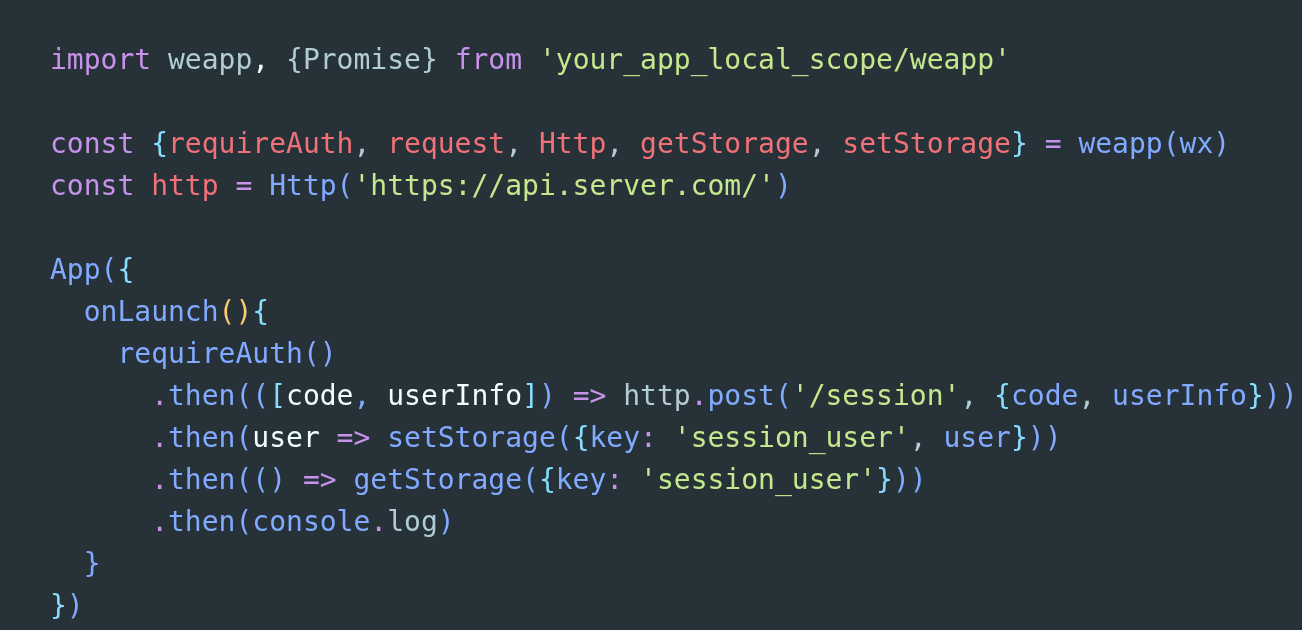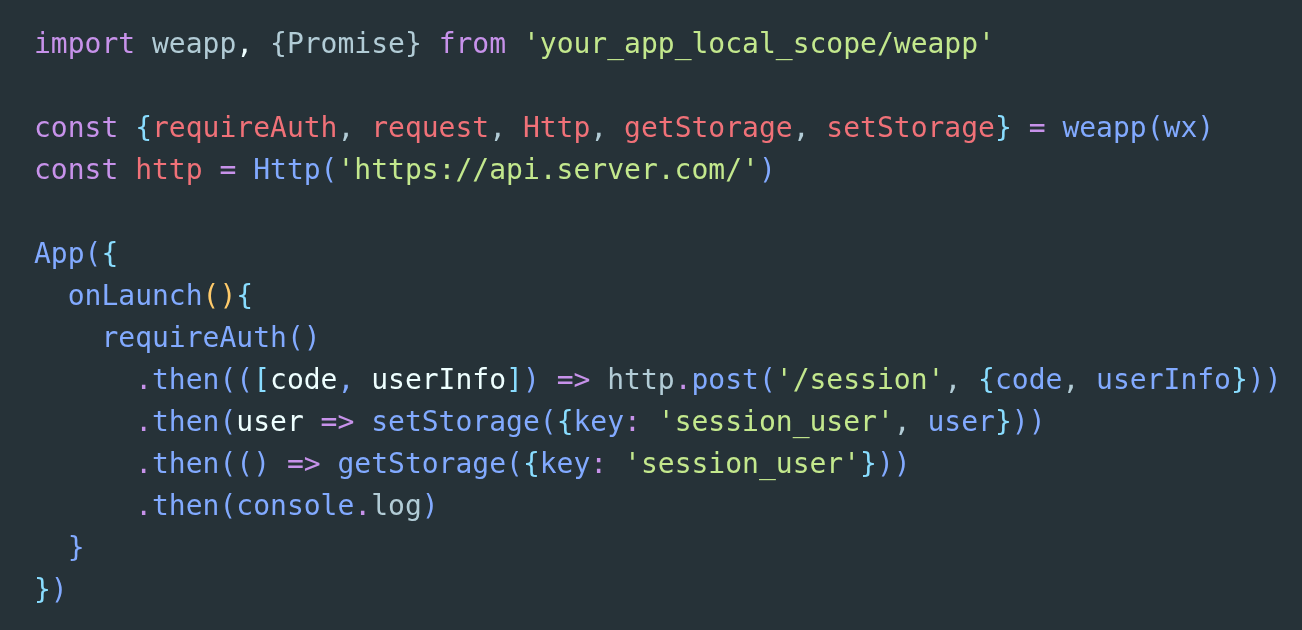--- a/index.html
+++ b/index.html
@@ -20,21 +20,21 @@
     -webkit-font-smoothing: antialiased;
   }
   #code-block {
     position: absolute;
     left: 34px;
     top: 23px;
     white-space: pre;
     font-family: "DejaVu Sans Mono", monospace;
     font-size: 28px;
     line-height: 42px;
-    margin: 0;
+    margin: 16px;
     padding: 0;
   }
   .ln {
     display: block;
     height: 42px;
     white-space: pre;
   }
   .tok { white-space: pre; }
 </style>
 </head>

